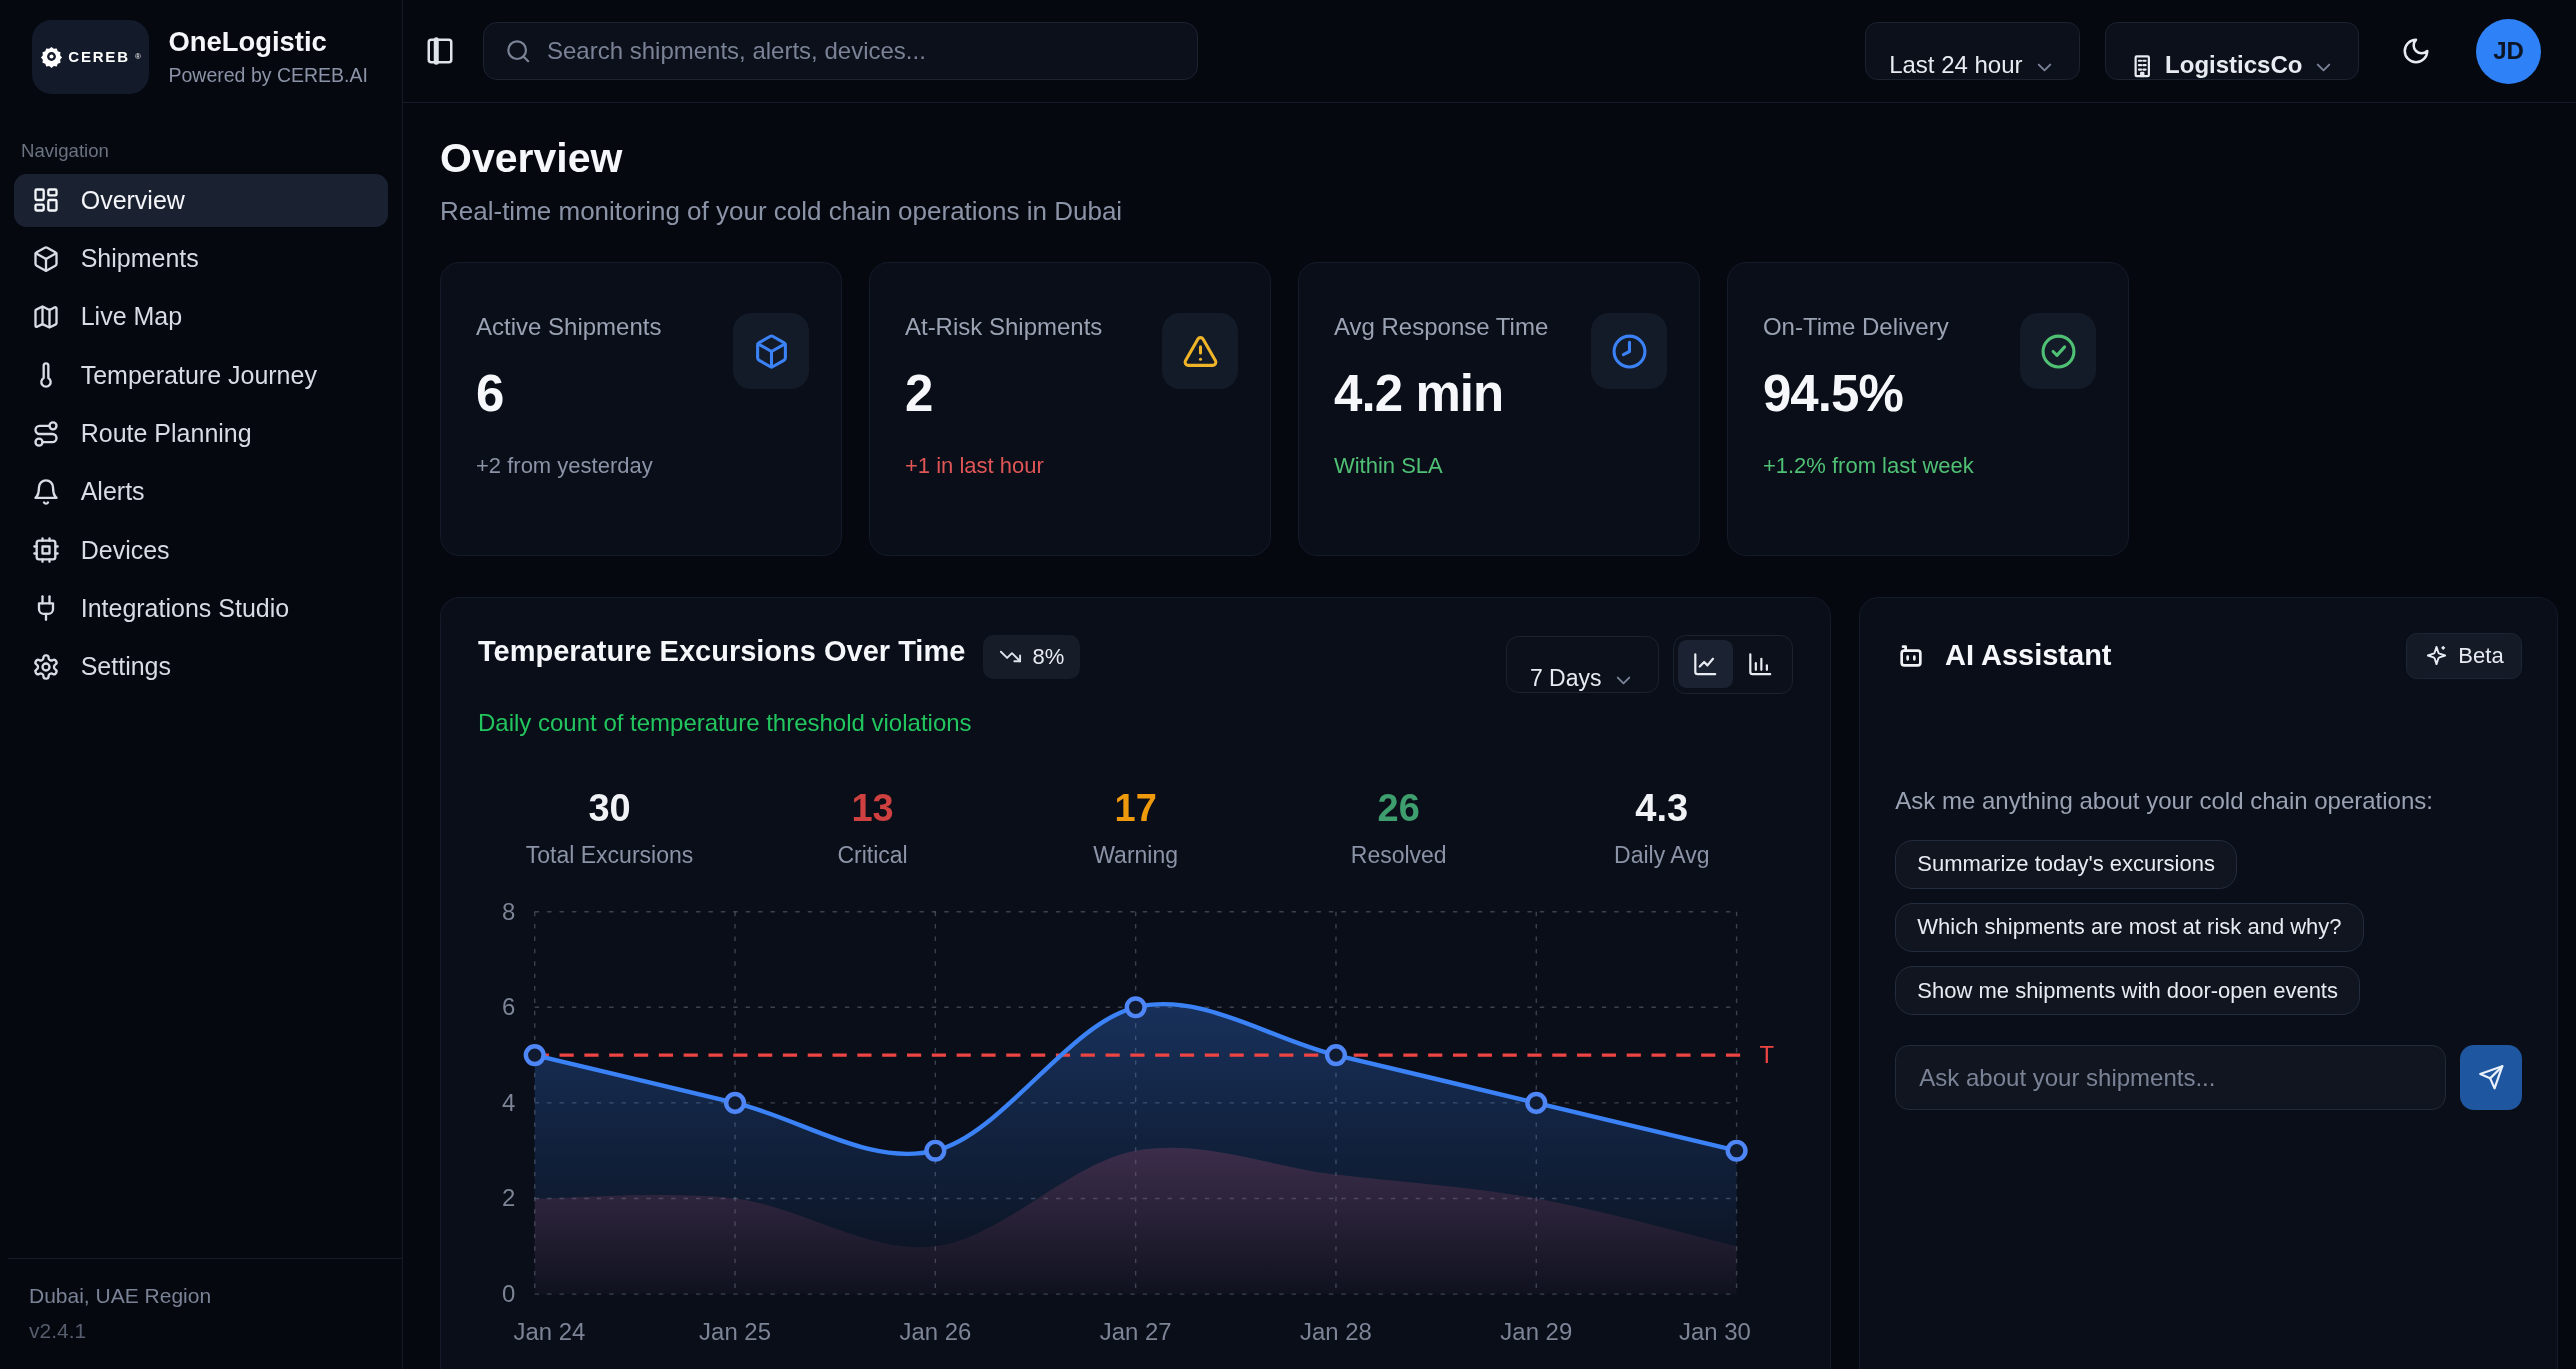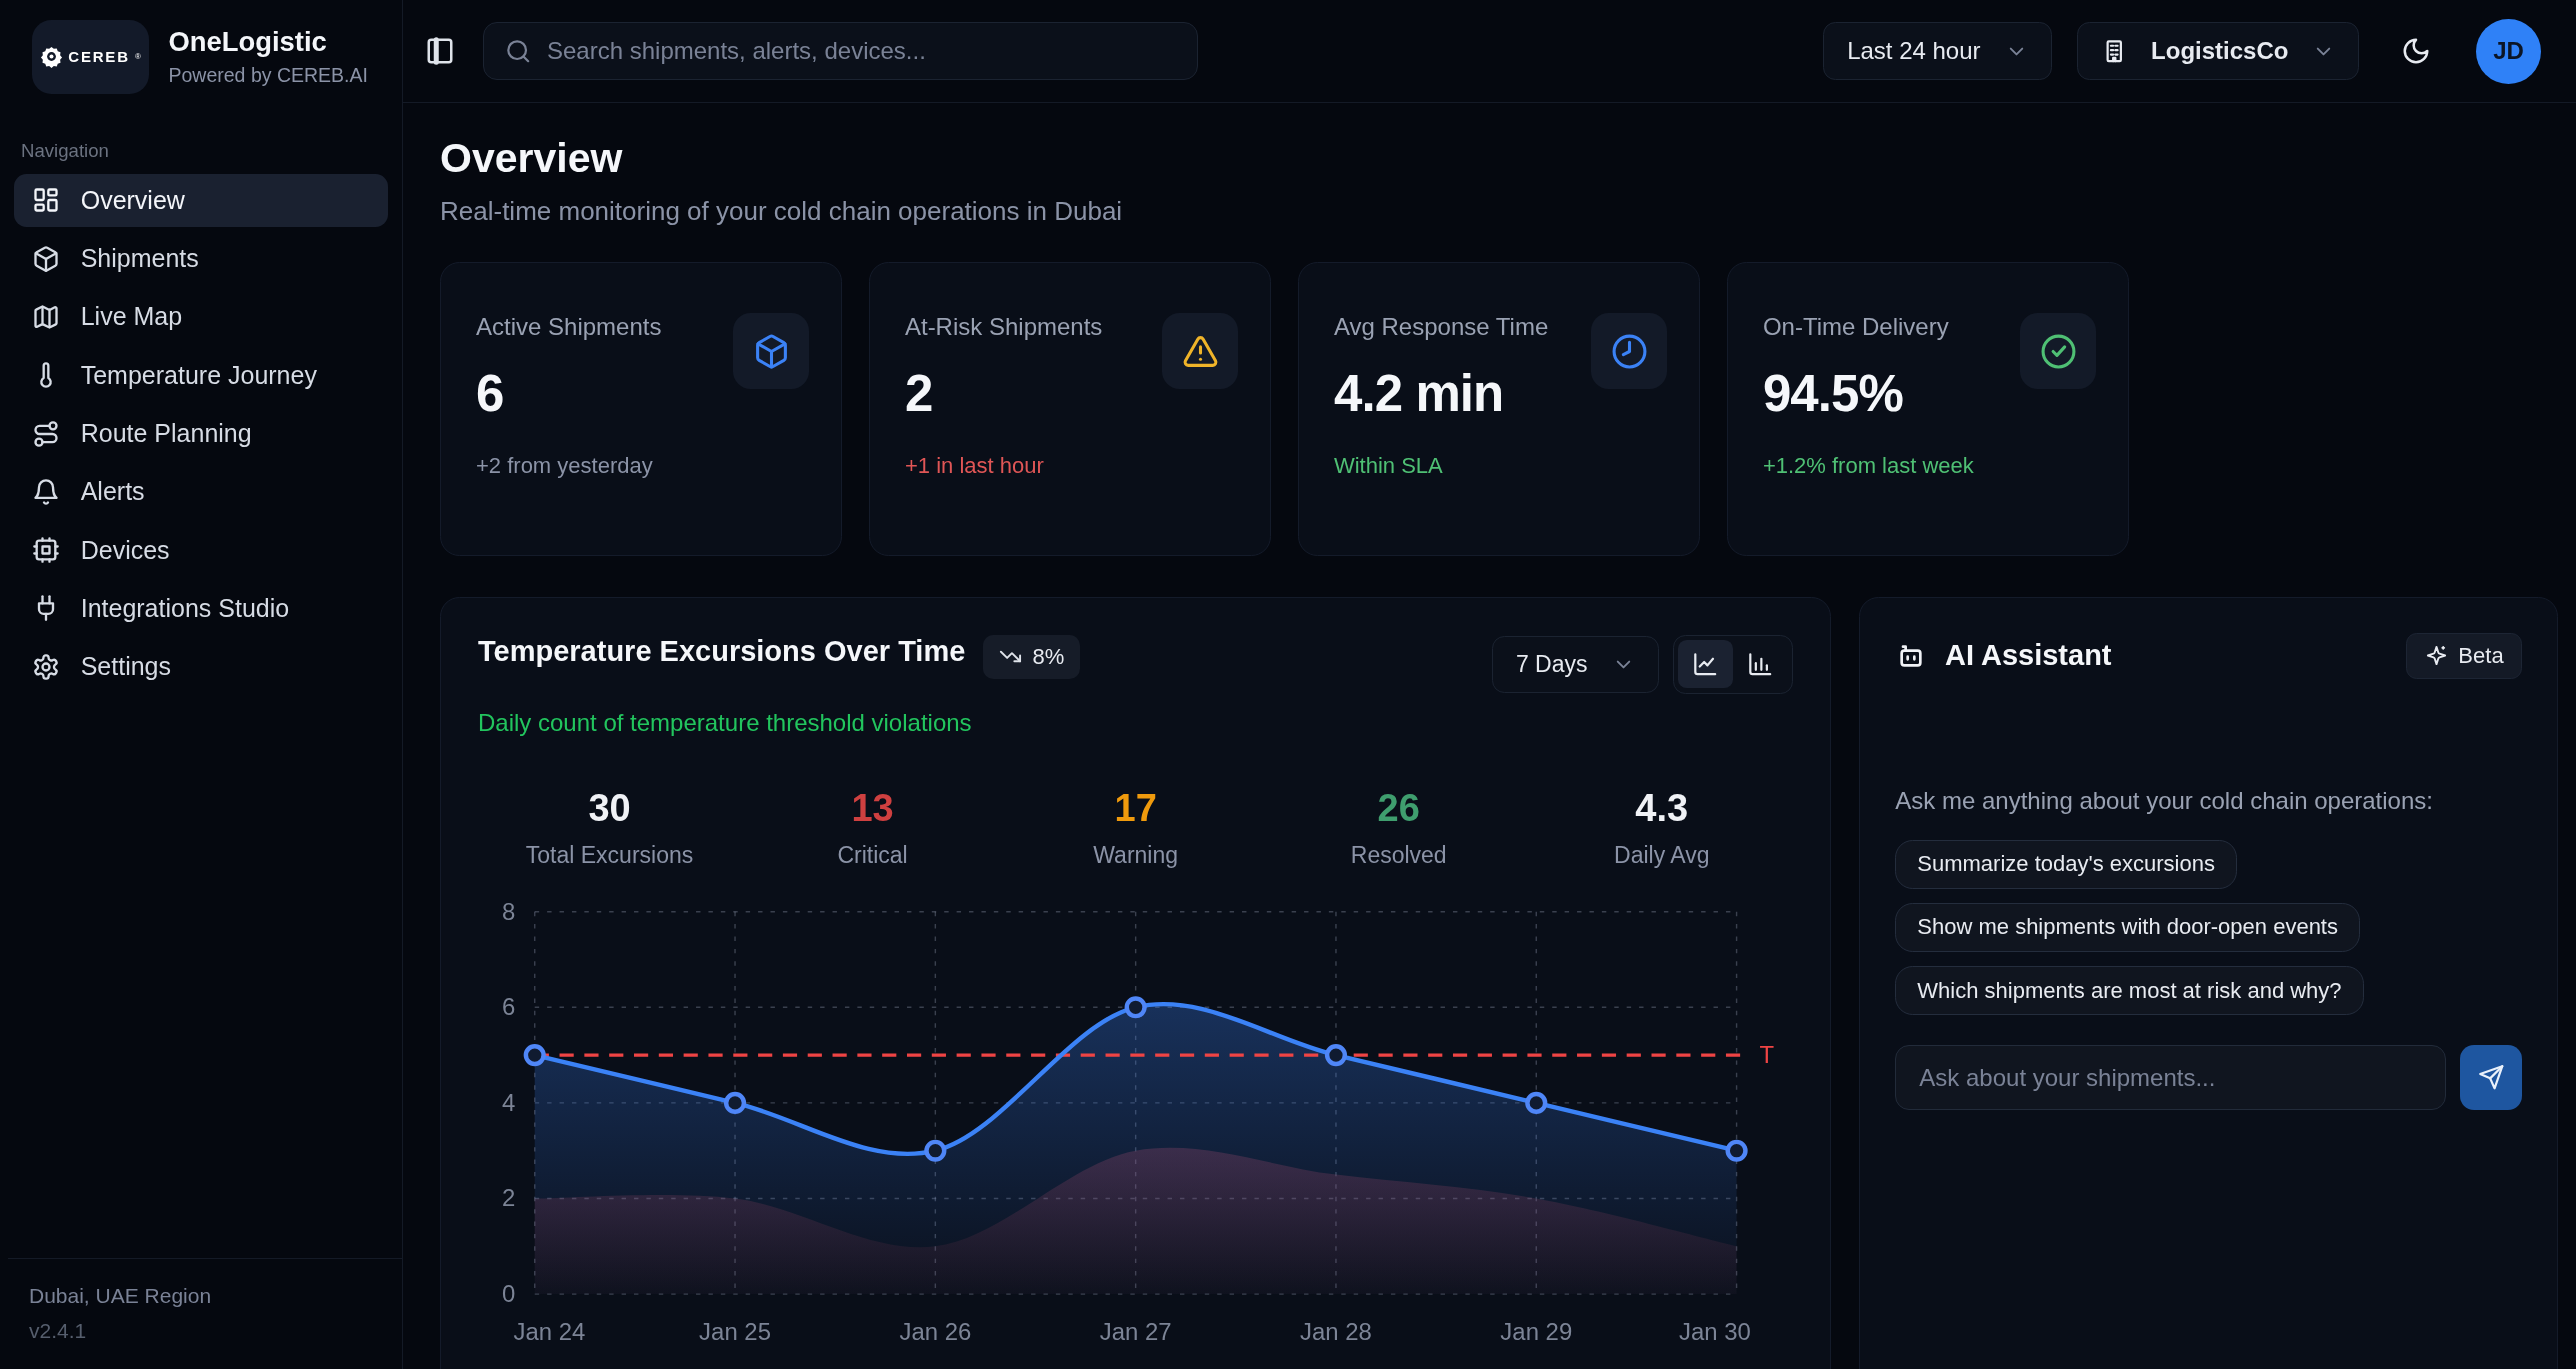--- a/index.html
+++ b/index.html
@@ -41,21 +41,21 @@
     justify-content:center; cursor:pointer; }
   .panel-toggle svg { width:30px; height:30px; }
   .search-box { width:715px; height:58px; border:0.9px solid #1b2331; background:#0b101a;
     border-radius:14px; display:flex; align-items:center; gap:16px; padding:0 21px; color:#7a8296; }
   .search-box svg { width:26.5px; height:26.5px; }
   .search-box input { flex:1; background:transparent; border:none; outline:none;
     color:#dfe3ea; font-size:24px; font-family:inherit; }
   .search-box input::placeholder { color:#7a8296; }
   .topbar-spacer { flex:1; }
   .select { height:58px; border:0.9px solid #1b2331; background:#0b101a; border-radius:12.4px;
-    display:flex; align-items:center; gap:24px; padding:0 23px; font-size:24px; color:#e8ebf1; cursor:pointer; }
+    display:flex; align-items:flex-end; gap:10px; padding:0 23px; font-size:24px; color:#e8ebf1; cursor:pointer; }
   .select svg.chev { width:23px; height:23px; color:#7a8296; }
   .select svg.lead { width:26.5px; height:26.5px; }
   .org-select { font-weight:600; }
   .theme-toggle { width:42px; height:42px; margin-left:10.6px; display:flex; align-items:center;
     justify-content:center; color:#e8ebf1; cursor:pointer; }
   .theme-toggle svg { width:30px; height:30px; }
   .avatar { width:65px; height:65px; border-radius:50%; background:#2f81f7; color:#0b1526;
     display:flex; align-items:center; justify-content:center; font-size:24px; font-weight:700;
     margin-left:14px; cursor:pointer; }
 
@@ -452,22 +452,22 @@
                   <path d="M19 3v2M20 4h-2"></path>
                 </svg>
               <span>Beta</span>
             </div>
           </div>
 
           <div class="ai-prompt">Ask me anything about your cold chain operations:</div>
 
           <div class="ai-chips">
             <div class="chip">Summarize today's excursions</div>
+            <div class="chip">Which shipments are most at risk and why?</div>
             <div class="chip">Show me shipments with door-open events</div>
-            <div class="chip">Which shipments are most at risk and why?</div>
           </div>
 
           <div class="ai-input-row">
             <input class="ai-input" type="text" placeholder="Ask about your shipments..." style="">
             <button class="send-btn">
               <svg class="icon" viewBox="0 0 24 24">
                   <path d="m22 2-7 20-4-9-9-4Z"></path>
                   <path d="M22 2 11 13"></path>
                 </svg>
             </button>

